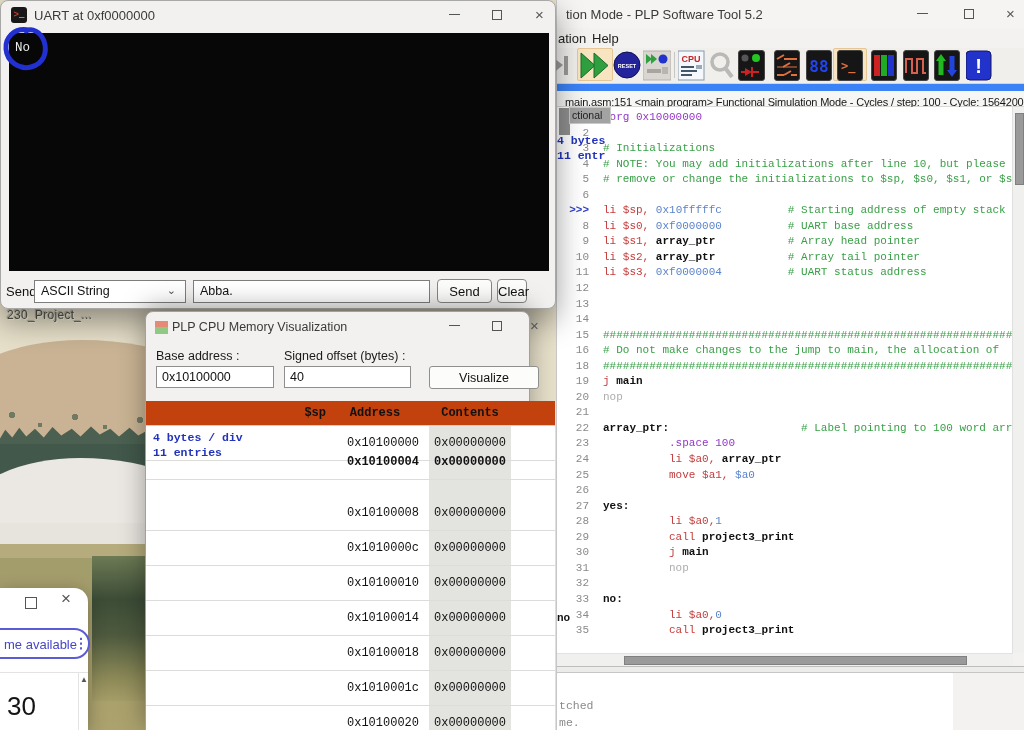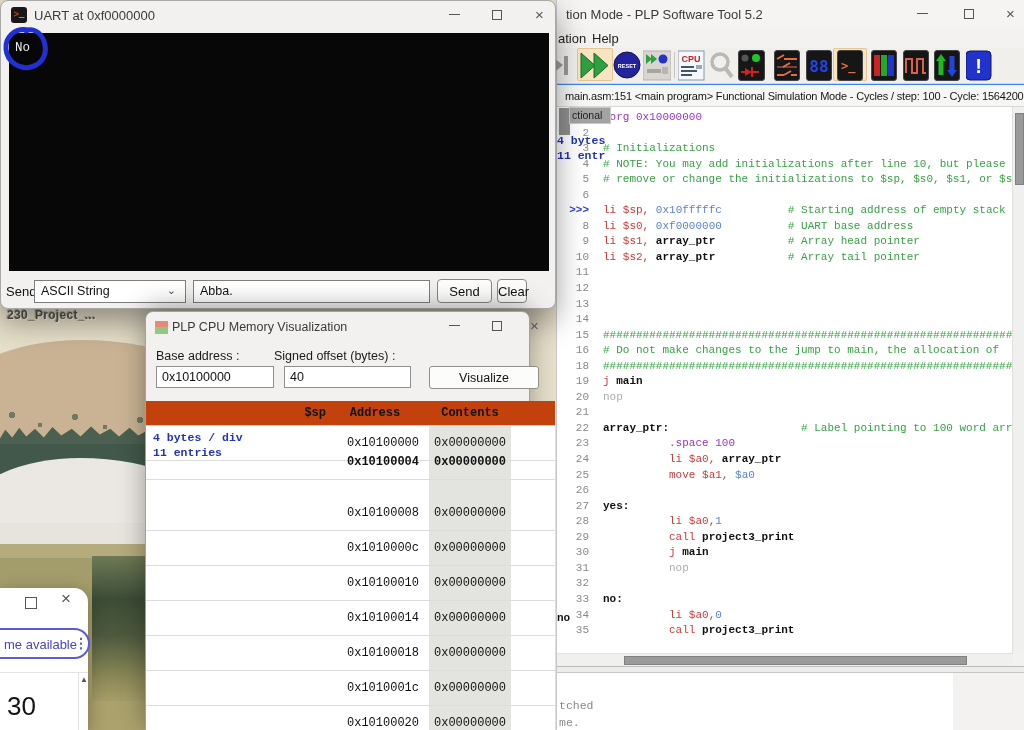--- a/index.html
+++ b/index.html
@@ -9,36 +9,36 @@
 #wallpaper{left:0;top:0;width:560px;height:730px;background:#e6dfc9}
 .wp-hill1{left:-50px;top:340px;width:290px;height:140px;background:#c9b394;border-radius:50% 60% 40% 40%}
 .wp-hdots{left:0;top:395px;width:175px;height:45px;background:radial-gradient(circle 5px at 12px 20px,#5a6d57 60%,transparent 61%),radial-gradient(circle 4px at 40px 30px,#5a6d57 60%,transparent 61%),radial-gradient(circle 5px at 75px 22px,#5a6d57 60%,transparent 61%),radial-gradient(circle 4px at 105px 32px,#5a6d57 60%,transparent 61%),radial-gradient(circle 5px at 140px 25px,#5a6d57 60%,transparent 61%),radial-gradient(circle 4px at 160px 35px,#5a6d57 60%,transparent 61%);opacity:.8}
 .wp-trees{left:0;top:424px;width:175px;height:48px;background:#4b6050;clip-path:polygon(0 30%,3% 12%,7% 28%,11% 8%,15% 26%,20% 10%,25% 28%,30% 6%,35% 24%,41% 10%,46% 26%,52% 5%,57% 22%,63% 10%,68% 26%,74% 8%,79% 24%,85% 12%,90% 28%,95% 10%,100% 24%,100% 100%,0 100%);filter:blur(.6px)}
 .wp-trees2{left:0;top:444px;width:175px;height:30px;background:#42584b}
 .wp-snow{left:-30px;top:458px;width:245px;height:115px;background:#ebe8e3;border-radius:45% 55% 0 0}
 .wp-snow2{left:0;top:523px;width:175px;height:30px;background:#e7e4de}
 .wp-band{left:0;top:544px;width:175px;height:16px;background:#b5ab7c}
 .wp-low{left:0;top:558px;width:175px;height:172px;background:linear-gradient(#a39c6b,#aba26d)}
 .wp-dark{left:92px;top:556px;width:58px;height:145px;background:linear-gradient(180deg,#6d7a55,#3c4c36 30%,#4e5a3e 55%,#8d8a58 85%,#a59d68)}
-#desktop-label{left:7px;top:308px;font-size:12px;font-weight:bold;color:#55544a;text-shadow:1px 1px 1px rgba(250,250,240,.9), -1px -1px 1px rgba(60,60,50,.4);letter-spacing:.3px}
+#desktop-label{left:7px;top:308px;font-size:12px;font-weight:normal;color:#55544a;text-shadow:1px 1px 1px rgba(250,250,240,.9), -1px -1px 1px rgba(60,60,50,.4);letter-spacing:.3px}
 
 #plp-win{left:556px;top:0;width:468px;height:730px;background:#f3f2f0;border-left:1px solid #c8c8c8}
 #plp-title{left:0;top:0;width:468px;height:28px;background:#f5f4f2}
 #plp-title .t{position:absolute;left:9px;top:7px;font-size:13px;color:#3a3a3a}
 .wbtn{position:absolute;top:0;width:40px;height:28px;color:#444}
 .dash{position:absolute;left:14px;top:13px;width:11px;height:1.4px;background:#555}
 .sq{position:absolute;left:15px;top:9px;width:10px;height:10px;border:1.2px solid #555}
 .xx{position:absolute;left:13px;top:5px;font-size:15px;color:#555;font-weight:400}
 #plp-menu{left:0;top:28px;width:468px;height:20px;background:#f3f2f0}
 #plp-menu span{position:absolute;top:3px;font-size:13px;color:#222}
 #plp-toolbar{left:0;top:48px;width:468px;height:36px;background:#f0efec;border-bottom:1px solid #d5d5d2}
 .tool{position:absolute;top:2px;width:27px;height:31px}
 .tile{width:100%;height:100%;background:#161616;border-radius:3px;border:1px solid #444;position:relative}
 .peach{position:absolute;background:#f9e4c2;border:1px solid #e6c794;border-radius:2px}
-#plp-status{left:0;top:84px;width:468px;height:23px;background:#f6f6f5;border-bottom:1px solid #d8d8d5;border-top:1px solid #3b82f6}
+#plp-status{left:0;top:84px;width:468px;height:23px;background:#f6f6f5;border-bottom:1px solid #d8d8d5;border-top:7px solid #3b82f6}
 #plp-status .s{position:absolute;left:8px;top:5px;font-size:11px;letter-spacing:-.18px;color:#161616;white-space:nowrap}
 #editor{left:0;top:107px;width:456px;height:546px;background:#fff;overflow:hidden;padding-top:3px}
 .cl{display:flex;height:15.55px;font-family:"Liberation Mono",monospace;font-size:11px;line-height:15.55px;white-space:pre}
 .ln{width:32px;text-align:right;color:#8a8a8a;flex:none}
 .ln.cur{color:#2c3ec6;font-weight:bold}
 .lc{margin-left:14px;flex:none}
 .k-d{color:#9336c8}.k-n{color:#5a83cc}.k-i{color:#c53b3b}.k-r{color:#c53b3b}
 .k-l{color:#111;font-weight:bold}.k-c{color:#39a047}.k-g{color:#adadad}.k-p{color:#222}
 #vsb{left:455px;top:107px;width:13px;height:546px;background:#f0f0ee;border-left:1px solid #e0e0de}
 #vsb .th{position:absolute;left:2px;top:6px;width:9px;height:72px;background:#9a9a9a;border:1px solid #808080}
@@ -244,21 +244,21 @@
         <div class="cl"><span class="ln">1</span><span class="lc"><span class="k-d">.org 0x10000000</span></span></div>
         <div class="cl"><span class="ln">2</span><span class="lc"></span></div>
         <div class="cl"><span class="ln">3</span><span class="lc"><span class="k-c"># Initializations</span></span></div>
         <div class="cl"><span class="ln">4</span><span class="lc"><span class="k-c"># NOTE: You may add initializations after line 10, but please do not</span></span></div>
         <div class="cl"><span class="ln">5</span><span class="lc"><span class="k-c"># remove or change the initializations to $sp, $s0, $s1, or $s2</span></span></div>
         <div class="cl"><span class="ln">6</span><span class="lc"></span></div>
         <div class="cl"><span class="ln cur">&gt;&gt;&gt;</span><span class="lc"><span class="k-i">li </span><span class="k-r">$sp, </span><span class="k-n">0x10fffffc</span><span class="k-c">          # Starting address of empty stack</span></span></div>
         <div class="cl"><span class="ln">8</span><span class="lc"><span class="k-i">li </span><span class="k-r">$s0, </span><span class="k-n">0xf0000000</span><span class="k-c">          # UART base address</span></span></div>
         <div class="cl"><span class="ln">9</span><span class="lc"><span class="k-i">li </span><span class="k-r">$s1, </span><span class="k-l">array_ptr</span><span class="k-c">           # Array head pointer</span></span></div>
         <div class="cl"><span class="ln">10</span><span class="lc"><span class="k-i">li </span><span class="k-r">$s2, </span><span class="k-l">array_ptr</span><span class="k-c">           # Array tail pointer</span></span></div>
-        <div class="cl"><span class="ln">11</span></div>
+        <div class="cl"><span class="ln">11</span><span class="lc"><span class="k-i">li </span><span class="k-r">$s3, </span><span class="k-n">0xf0000004</span><span class="k-c">          # UART status address</span></span></div>
         <div class="cl"><span class="ln">12</span></div>
         <div class="cl"><span class="ln">13</span><span class="lc"></span></div>
         <div class="cl"><span class="ln">14</span><span class="lc"></span></div>
         <div class="cl"><span class="ln">15</span><span class="lc"><span class="k-c">##############################################################</span></span></div>
         <div class="cl"><span class="ln">16</span><span class="lc"><span class="k-c"># Do not make changes to the jump to main, the allocation of</span></span></div>
         <div class="cl"><span class="ln">18</span><span class="lc"><span class="k-c">##############################################################</span></span></div>
         <div class="cl"><span class="ln">19</span><span class="lc"><span class="k-i">j </span><span class="k-l">main</span></span></div>
         <div class="cl"><span class="ln">20</span><span class="lc"><span class="k-g">nop</span></span></div>
         <div class="cl"><span class="ln">21</span><span class="lc"></span></div>
         <div class="cl"><span class="ln">22</span><span class="lc"><span class="k-l">array_ptr:</span><span class="k-c">                    # Label pointing to 100 word array</span></span></div>
@@ -333,21 +333,21 @@
       </span>
     <span class="wbtn" style="left:331px">
         <span class="sq"></span>
       </span>
     <span class="wbtn" style="left:371px">
         <span class="xx">×</span>
       </span>
   </div>
   <span class="mlabel" style="left:10px;top:37px">Base address :</span>
   <div class="minput" style="left:10px;top:54px;width:118px">0x10100000</div>
-  <span class="mlabel" style="left:128px;top:37px">Signed offset (bytes) :</span>
+  <span class="mlabel" style="left:138px;top:37px">Signed offset (bytes) :</span>
   <div class="minput" style="left:138px;top:54px;width:127px">40</div>
   <div id="mem-visualize">Visualize</div>
   <div id="mem-table" class="abs">
     <div id="mem-graycol"></div>
     <div id="mem-head">
       <span class="h-sp">$sp</span>
       <span class="h-addr">Address</span>
       <span class="h-cont">Contents</span>
     </div>
     <div>

